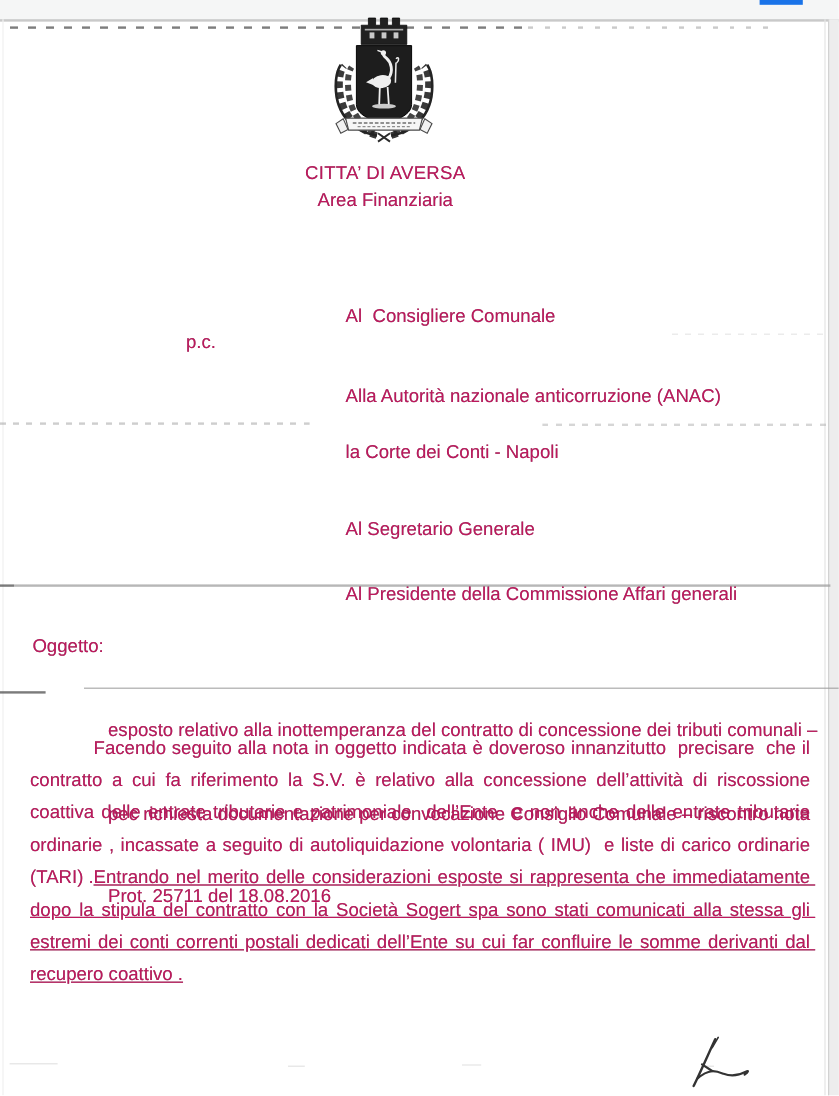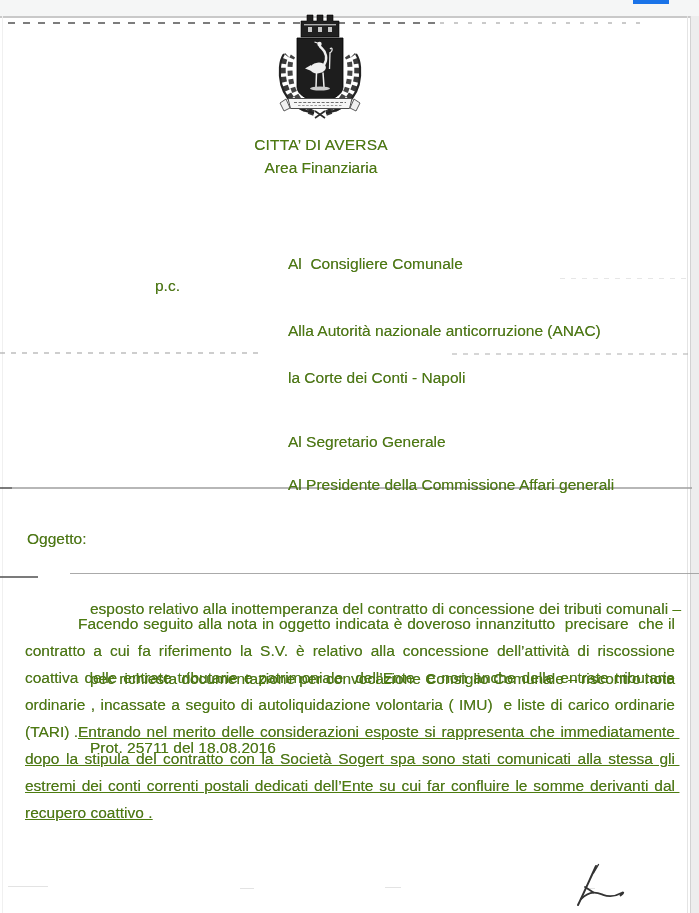--- a/index.html
+++ b/index.html
@@ -8,21 +8,21 @@
     width:699px;height:913px;
     background:#ffffff;
     overflow:hidden;
     font-family:"Liberation Sans", sans-serif;
     color:#2d2d2d;
   }
   .abs{position:absolute;}
   .txt{
     font-size:15.5px;
     line-height:23px;
-    color:#4d7c0f;
+    color:#be185d;
     white-space:pre-wrap;
     text-shadow:0 0 0.5px rgba(47,47,47,.55);
   }
   .center{text-align:center;}
   
   .top-band{left:0;top:0;width:699px;height:16px;background:#f5f6f6;border-bottom:2px solid #c9c9c9;}
   .blue-bar{left:633px;top:0;width:36px;height:4px;background:#1a73e8;}
   
   .right-hairline{left:687px;top:16px;width:1px;height:897px;background:#e4e4e4;}
   .scroll-strip{left:690px;top:16px;width:9px;height:897px;background:#ededed;border-left:1px solid #d2d2d2;}
@@ -125,21 +125,21 @@
   </div>
   <div class="abs txt recip" style="top:273px;">
     <div>Alla Autorità nazionale anticorruzione (ANAC)</div>
   </div>
   <div class="abs txt recip" style="top:318px;line-height:24px;">
     <div>la Corte dei Conti - Napoli</div>
   </div>
   <div class="abs txt recip" style="top:384px;">
     <div>Al Segretario Generale</div>
   </div>
-  <div class="abs txt recip" style="top:427px;">
+  <div class="abs txt recip" style="top:438px;">
     <div>Al Presidente della Commissione Affari generali</div>
   </div>
 
   <div class="abs txt" style="left:27px;top:527px;">Oggetto:</div>
   <div class="abs txt" style="left:90px;top:551px;width:600px;">
     <div class="subject-line">esposto relativo alla inottemperanza del contratto di concessione dei tributi comunali –</div>
     <div class="subject-line">pec richiesta documentazione per convocazione Consiglio Comunale – riscontro nota</div>
     <div class="subject-line">Prot. 25711 del 18.08.2016</div>
   </div>
 

